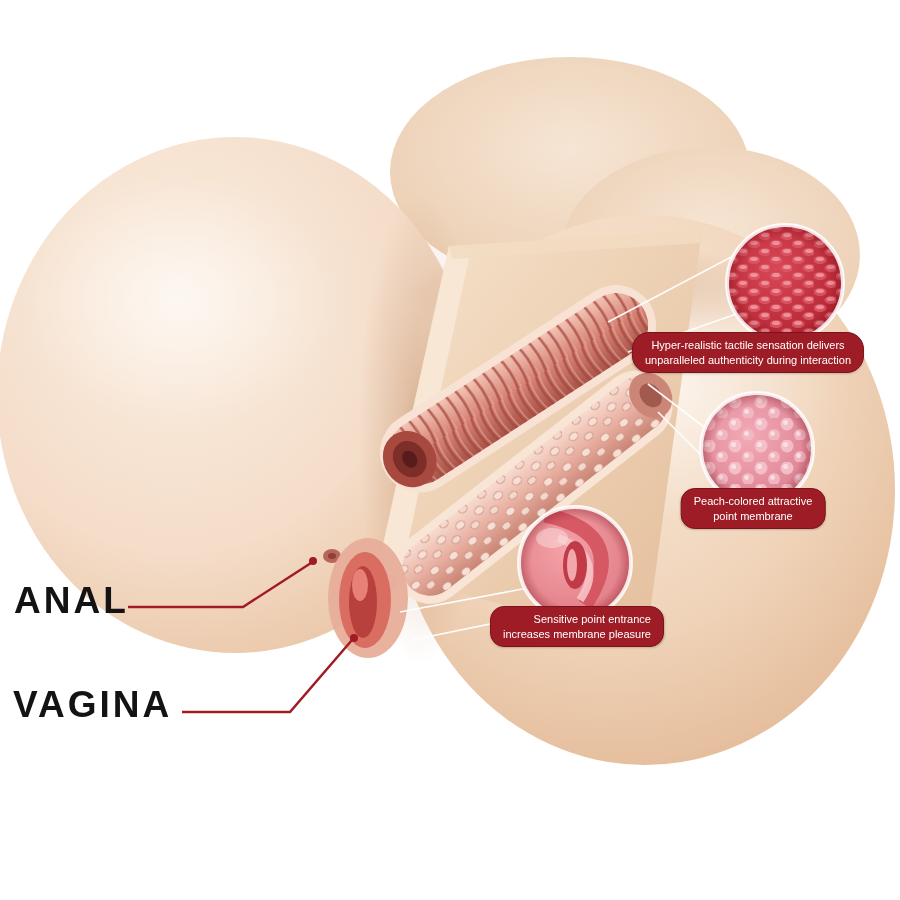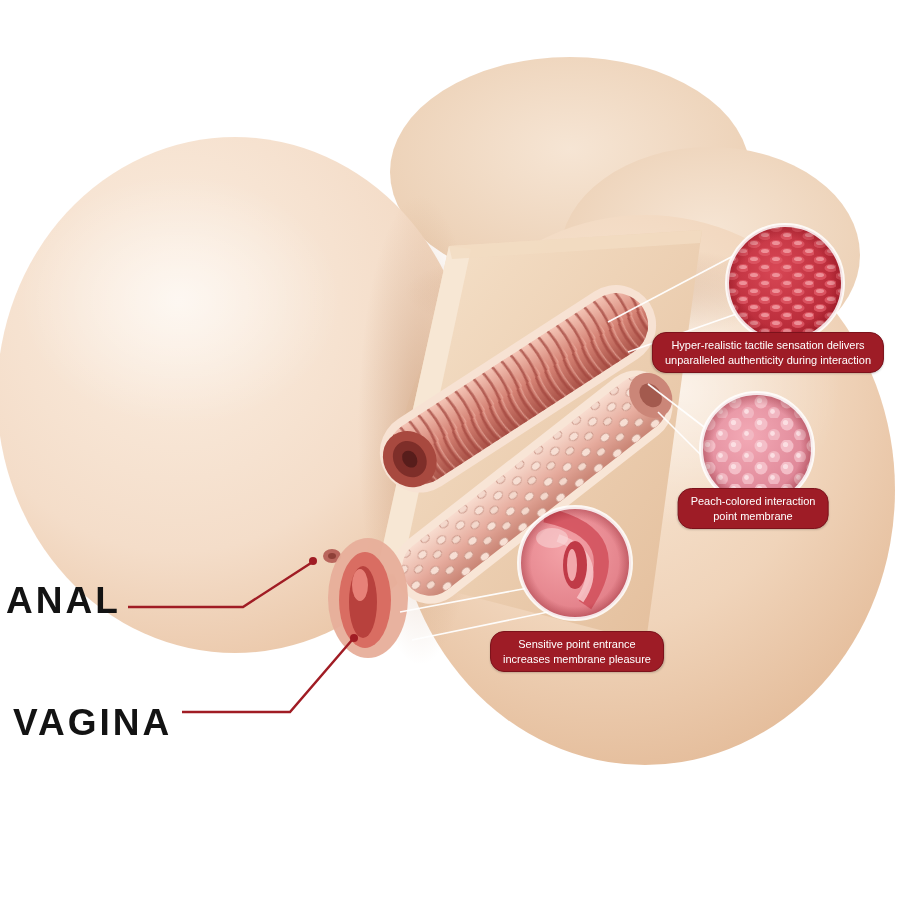--- a/index.html
+++ b/index.html
@@ -14,22 +14,22 @@
     border:1px solid #7c121b;
     border-radius:14px;padding:5px 12px;
     font-size:11px;line-height:1.32;text-align:center;
     box-shadow:0 1px 2px rgba(0,0,0,0.18);
   }
   .callout-pill span{display:block;white-space:nowrap;}
   .big-label{
     position:absolute;font-weight:700;font-size:37px;
     letter-spacing:3px;color:#131313;
   }
-  .lbl-anal{left:6px;top:580px;text-align:right;}
-  .lbl-vagina{left:13px;top:684px;margin-top:18px;}
+  .lbl-anal{left:14px;top:580px;text-align:right;}
+  .lbl-vagina{left:13px;top:684px;}
 </style>
 </head>
 <body>
 
 <div class="stage">
 
   <svg width="900" height="900" viewBox="0 0 900 900">
     <defs>
       <radialGradient id="gCheekL" cx="0.38" cy="0.32" r="0.88">
         <stop offset="0" stop-color="#fbeee1"></stop>
@@ -195,31 +195,31 @@
     </g>
 
     <g stroke="#a01c24" stroke-width="2.5" fill="none">
       <path d="M128 607 L243 607 L311 563"></path>
       <path d="M182 712 L290 712 L352 640"></path>
     </g>
     <circle cx="313" cy="561" r="4" fill="#a01c24"></circle>
     <circle cx="354" cy="638" r="4" fill="#a01c24"></circle>
   </svg>
 
-  <div class="callout-pill" style="left:768px;top:332px;">
+  <div class="callout-pill" style="left:748px;top:332px;border-radius:17px;">
     <span>Hyper-realistic tactile sensation delivers</span>
     <span>unparalleled authenticity during interaction</span>
   </div>
 
   <div class="callout-pill" style="left:753px;top:488px;">
-    <span>Peach-colored interaction</span>
+    <span>Peach-colored attractive</span>
     <span>point membrane</span>
   </div>
 
-  <div class="callout-pill" style="left:577px;top:631px;">
+  <div class="callout-pill" style="left:577px;top:606px;text-align:right;">
     <span>Sensitive point entrance</span>
     <span>increases membrane pleasure</span>
   </div>
 
   <div class="big-label lbl-anal">ANAL</div>
   <div class="big-label lbl-vagina">VAGINA</div>
 
 </div>
 
 </body></html>

